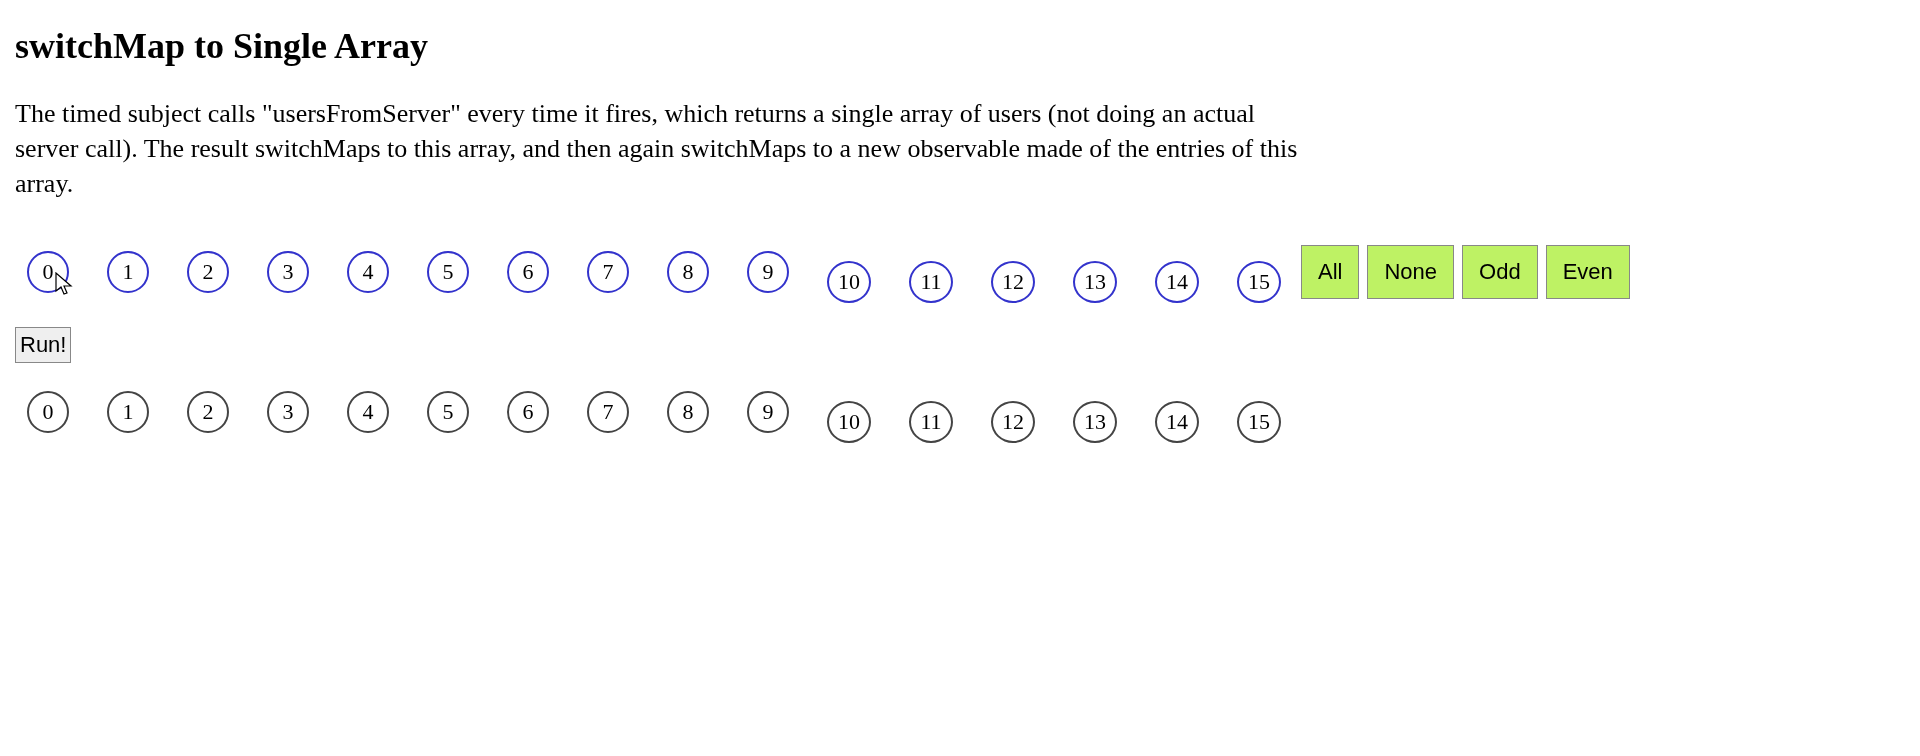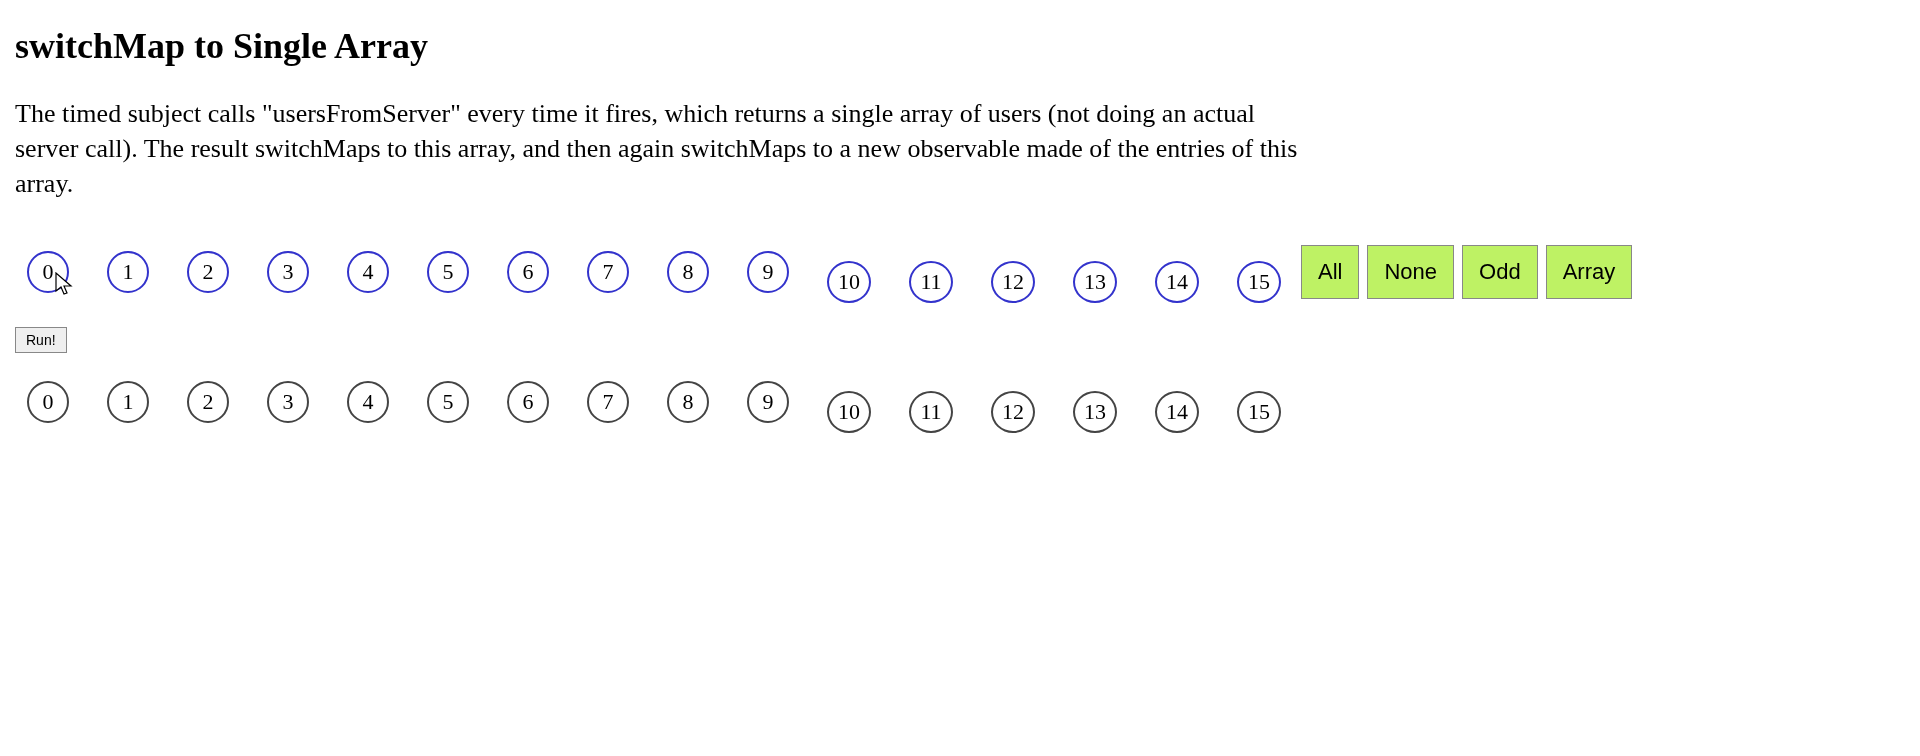--- a/index.html
+++ b/index.html
@@ -67,22 +67,22 @@
       font-family: Arial, sans-serif;
       font-size: 22px;
       padding: 13px 16px;
       background: #bef264;
       border: 1px solid #888888;
       cursor: pointer;
       color: #000000;
     }
     .run-btn {
       font-family: Arial, sans-serif;
-      font-size: 14px;
-      padding: 4px 10px;
+      font-size: 22px;
+      padding: 4px 4px;
       background: #efefef;
       border: 1px solid #888888;
       cursor: pointer;
       margin-left: 0;
       margin-bottom: 18px;
       margin-top: 6px;
     }
     .cursor-overlay {
       position: absolute;
       top: 272px;
@@ -147,21 +147,21 @@
         <span>14</span>
       </div>
       <div class="circle blue-border wide">
         <span>15</span>
       </div>
     </div>
   <div class="filter-buttons">
     <button class="btn">All</button>
     <button class="btn">None</button>
     <button class="btn">Odd</button>
-    <button class="btn">Array</button>
+    <button class="btn">Even</button>
   </div>
 </div>
 
 <button class="run-btn">Run!</button>
 
 <div class="row">
   <div class="circle-list" id="bottom-circles">
       <div class="circle gray-border">
         <span>0</span>
       </div>

